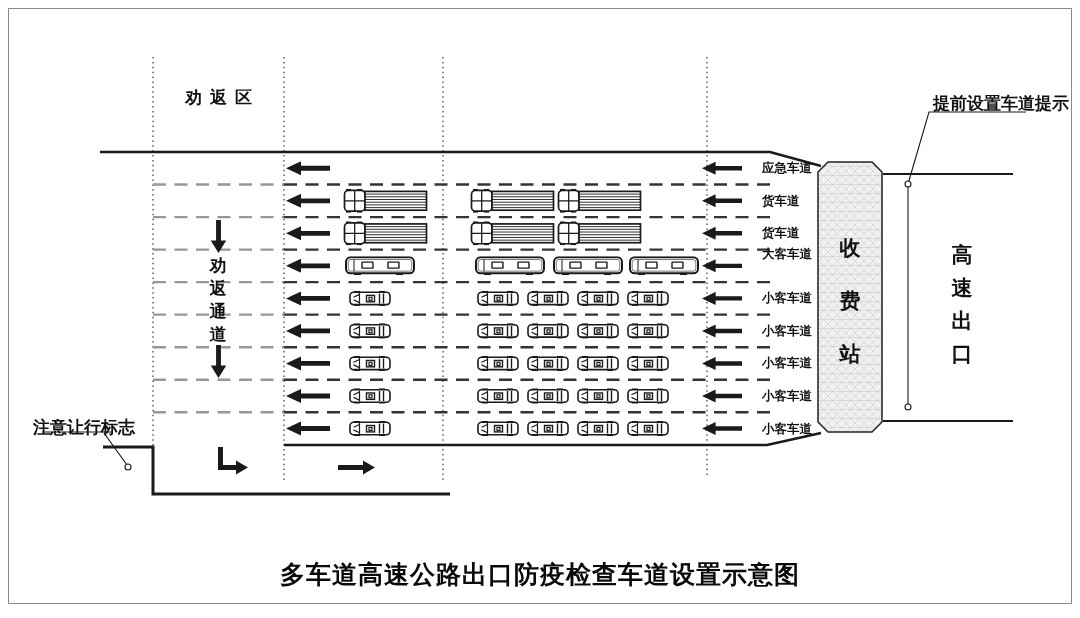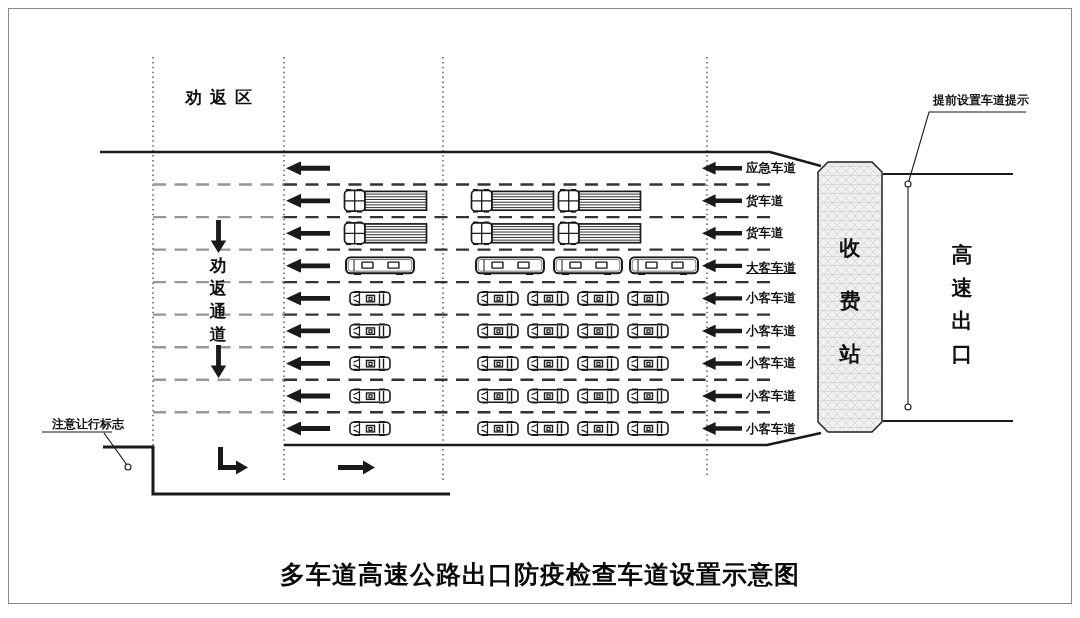--- a/index.html
+++ b/index.html
@@ -8,22 +8,22 @@
   #frame{position:absolute;left:8px;top:8px;right:8px;bottom:8px;
          border:1.5px solid var(--border,#8a8a8a);}
   #bg{position:absolute;left:0;top:0;}
   .ln{stroke:var(--line,#1a1a1a);fill:none;}
   .dotv{stroke:#444;stroke-width:1.3;stroke-dasharray:1.5 3.4;fill:none;}
   .dashL{stroke:var(--dash-left,#999);stroke-width:2.4;stroke-dasharray:13 8.5;fill:none;}
   .dashR{stroke:var(--dash-right,#333);stroke-width:2.4;stroke-dasharray:13 8.5;fill:none;}
   .txt{position:absolute;color:#111;white-space:nowrap;}
   .zone-label{position:absolute;color:#111;font-weight:bold;font-size:17px;
               letter-spacing:8px;text-align:center;text-indent:8px;}
-  .lane-label{position:absolute;color:#111;font-weight:bold;font-size:12.5px;white-space:nowrap;}
-  .small-note{font-weight:bold;font-size:12px;}
+  .lane-label{position:absolute;color:#111;font-weight:bold;font-size:12.5px;white-space:nowrap;margin-left:16px;}
+  .small-note{font-weight:bold;font-size:17px;}
   .vtext{position:absolute;color:#111;font-weight:bold;text-align:center;}
   .vtext span{display:block;}
   #toll-label{left:836px;top:221px;width:28px;font-size:21px;line-height:53px;}
   #exit-label{left:948px;top:238px;width:28px;font-size:21px;line-height:33px;}
   #return-channel-label{left:205px;top:254px;width:26px;font-size:17px;line-height:23px;}
   #main-title{left:0;right:0;top:558px;text-align:center;font-weight:bold;
               font-size:25px;letter-spacing:1px;color:#0a0a0a;}
 </style>
 </head>
 <body>
@@ -190,21 +190,21 @@
         <use href="#sym-car" x="577" y="420.505" width="42" height="16"></use>
         <use href="#sym-car" x="627" y="420.505" width="42" height="16"></use>
       </g>
   </svg>
 
   <div id="frame"></div>
 
   <div class="zone-label" style="left:153px;top:86px;width:131px;">劝返区</div>
 
   <div class="txt small-note" style="left:933px;top:92px;">提前设置车道提示</div>
-  <div class="txt small-note" style="left:52px;top:416px;">注意让行标志</div>
+  <div class="txt small-note" style="left:33px;top:416px;">注意让行标志</div>
 
   <div class="vtext" id="return-channel-label">
       <span>劝</span>
       <span>返</span>
       <span>通</span>
       <span>道</span>
     </div>
   <div class="vtext" id="toll-label">
       <span>收</span>
       <span>费</span>
@@ -214,21 +214,21 @@
       <span>高</span>
       <span>速</span>
       <span>出</span>
       <span>口</span>
     </div>
 
   <div id="lane-labels">
       <div class="lane-label" style="left: 746px; top: 160.3px;">应急车道</div>
       <div class="lane-label" style="left: 746px; top: 192.8px;">货车道</div>
       <div class="lane-label" style="left: 746px; top: 225.3px;">货车道</div>
-      <div class="lane-label" style="left: 746px; top: 260px; text-decoration: underline;">大客车道</div>
+      <div class="lane-label" style="left: 746px; top: 246px;">大客车道</div>
       <div class="lane-label" style="left: 746px; top: 290.4px;">小客车道</div>
       <div class="lane-label" style="left: 746px; top: 322.9px;">小客车道</div>
       <div class="lane-label" style="left: 746px; top: 355.4px;">小客车道</div>
       <div class="lane-label" style="left: 746px; top: 388px;">小客车道</div>
       <div class="lane-label" style="left: 746px; top: 420.5px;">小客车道</div>
     </div>
 
   <div class="txt" id="main-title">多车道高速公路出口防疫检查车道设置示意图</div>
 </div>
 

